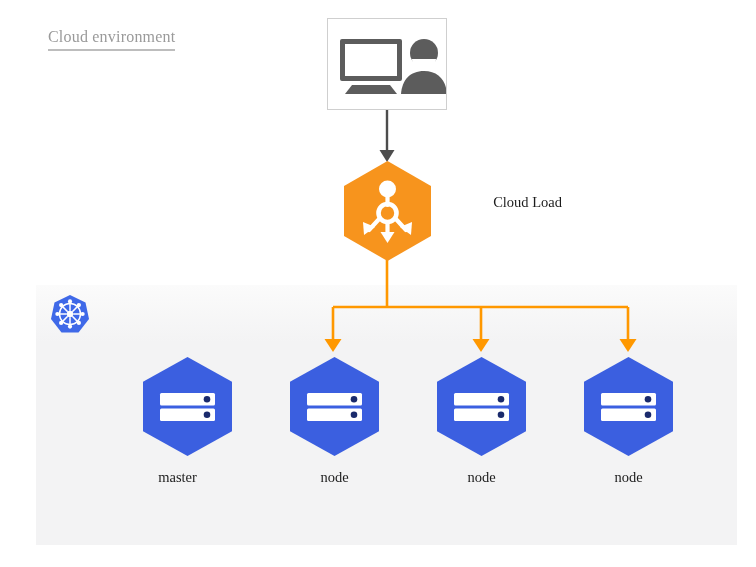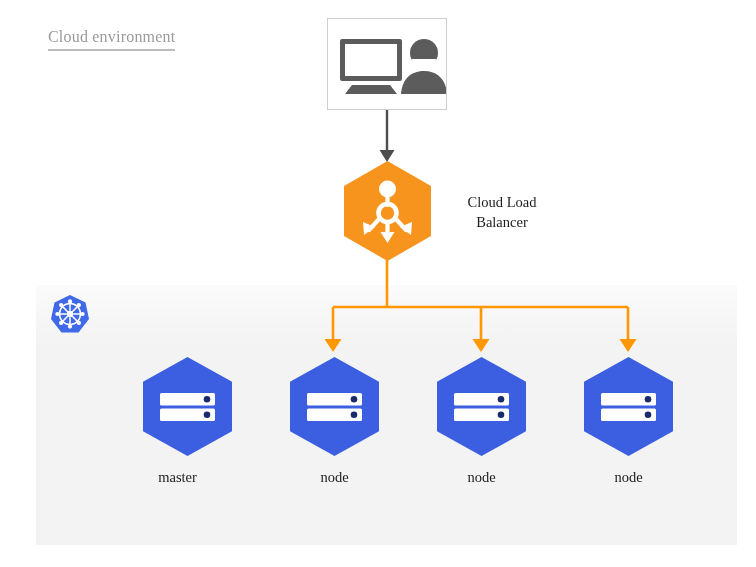--- a/index.html
+++ b/index.html
@@ -81,21 +81,21 @@
   
   .lb-label {
     position: absolute;
     left: 442px;
     top: 192px;
     width: 120px;
     font-family: "Liberation Serif", "DejaVu Serif", serif;
     font-size: 14.5px;
     color: #1c1c1c;
     line-height: 20px;
-    text-align: center;
+    text-align: right;
   }
   .node-label {
     position: absolute;
     top: 469px;
     width: 89px;
     text-align: center;
     font-family: "Liberation Serif", "DejaVu Serif", serif;
     font-size: 14.5px;
     color: #1c1c1c;
   }
@@ -183,21 +183,20 @@
       <g fill="#ffffff">
         <path d="M43.5 82 l-7 -11 h14 Z"></path>
         <path d="M20 74 l-1 -13 l12 5 Z"></path>
         <path d="M67 74 l1 -13 l-12 5 Z"></path>
       </g>
     </svg>
   </div>
 
   <div class="lb-label">
     <div>Cloud Load</div>
-    <div>Balancer</div>
   </div>
 
   <div class="k8s-badge">
     <svg width="40" height="40" viewBox="0 0 40 40">
       <polygon points="20,1 35.5,8.5 39,25 28.5,38.5 11.5,38.5 1,25 4.5,8.5" fill="#3f69e8"></polygon>
       <g stroke="#ffffff" stroke-width="1.5" fill="none">
         <circle cx="20" cy="20" r="10.5"></circle>
         <circle cx="20" cy="20" r="3.2" fill="#ffffff" stroke="none"></circle>
         <line x1="20" y1="9.5" x2="20" y2="16.8"></line>
         <line x1="20" y1="23.2" x2="20" y2="30.5"></line>

